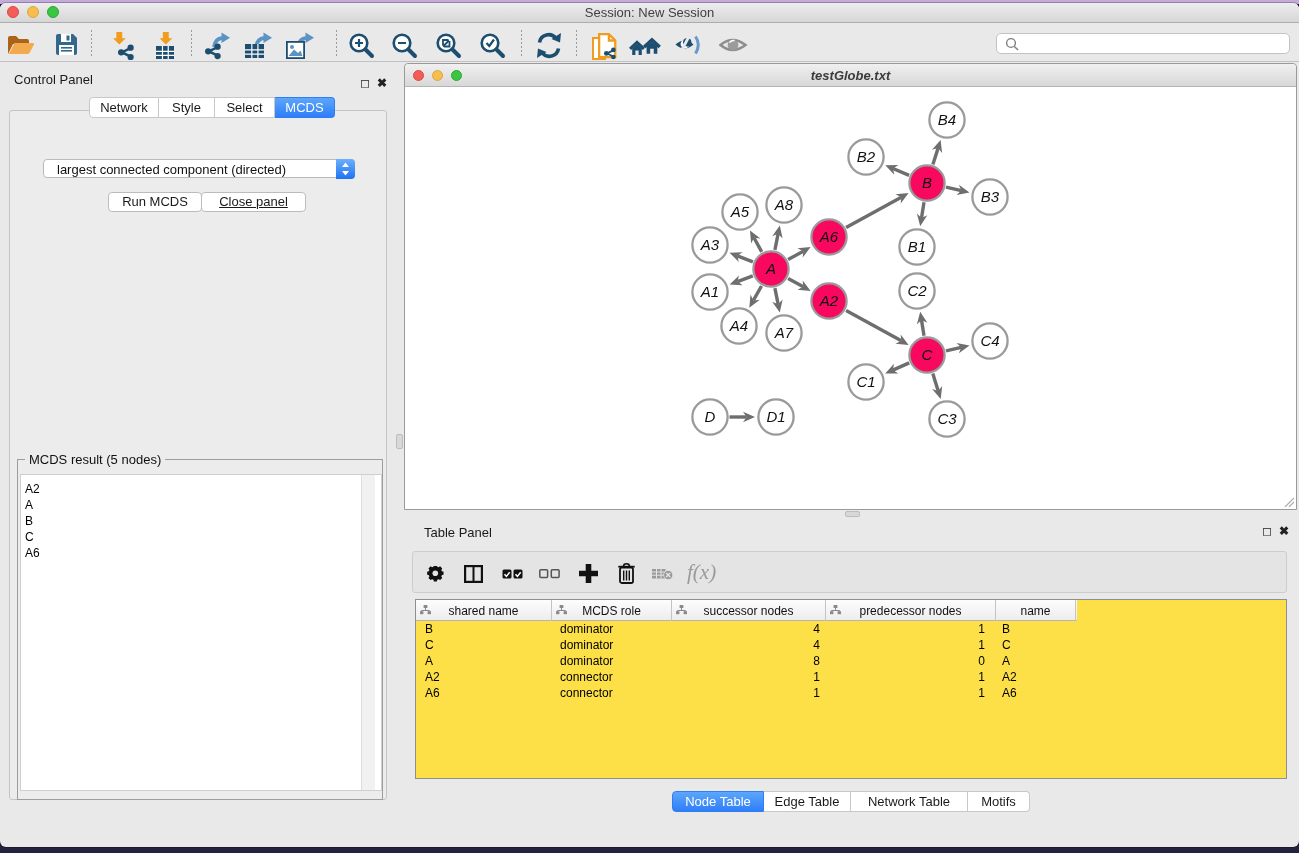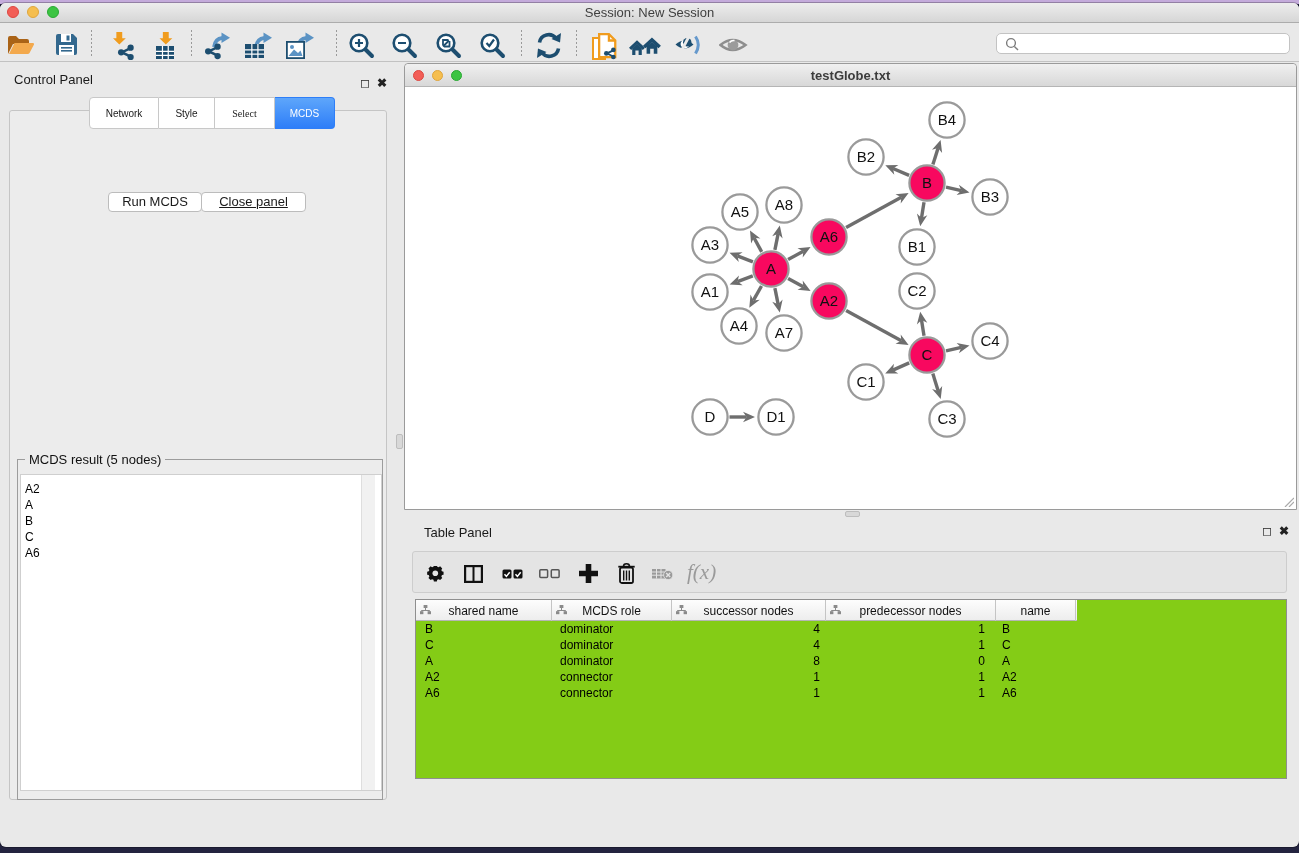--- a/index.html
+++ b/index.html
@@ -17,47 +17,47 @@
 .tl.grn { background:#3cc443; border:1px solid #2aa834; }
 
 #toolbar { position:absolute; left:0; top:21px; width:100%; height:38px; background:#e9e9e9; border-bottom:1px solid #c2c2c2; }
 .tsep { position:absolute; top:6px; height:28px; width:1px; background-image:linear-gradient(#9a9a9a 40%, transparent 40%); background-size:1px 4px; }
 .ticon { position:absolute; top:8px; }
 #searchbox { position:absolute; left:996px; top:9px; width:294px; height:21px; background:#fff; border:1px solid #c3c3c3; border-radius:5px; }
 
 #cpanel { position:absolute; left:0; top:60px; width:397px; height:749px; background:#e9e9e9; }
 .panhead { font-size:13px; color:#1a1a1a; }
 .winbtn { position:absolute; font-size:12px; color:#222; }
-.tabs { position:absolute; display:flex; height:32px; font-size:10px; z-index:5;padding-left:12px; }
+.tabs { position:absolute; display:flex; height:21px; font-size:13px; z-index:5;padding-left:12px; }
 .tab { background:#fff; border:1px solid #c8c8c8; border-left:none; color:#1a1a1a; display:flex; align-items:center; justify-content:center; }
 .tab:first-child { border-left:1px solid #c8c8c8; border-radius:4px 0 0 4px; }
 .tab:last-child { border-radius:0 4px 4px 0; }
 .tab.sel { background:linear-gradient(#5ea6fb,#2e7ef8); border-color:#2e7ef8; color:#fff; }
 #cpbody { position:absolute; left:9px; top:47px; width:378px; height:690px; border:1px solid #c5c5c5; border-radius:3px; background:#ececec; }
 #optlabel { position:absolute; left:0; width:100%; top:74px; text-align:center; font-size:13px; color:#1a1a1a; }
 #dropdown { position:absolute; left:43px; top:96px; width:312px; height:19px; background:#fff; border:1px solid #b9b9b9; border-radius:4px; font-size:13px; color:#111; }
 #dropdown .dtext { position:absolute; left:13px; top:2px; }
 #dropdown .spin { position:absolute; right:-1px; top:-1px; width:19px; height:20px; border-radius:0 4px 4px 0; background:linear-gradient(#6cb0fc,#2071f2); }
 .btn { position:absolute; height:20px; background:#fff; border:1px solid #bcbcbc; border-radius:4px; font-size:13px; color:#1a1a1a; text-align:center; line-height:18px; }
 #mcdsbox { position:absolute; left:17px; top:396px; width:366px; height:341px; border:1px solid #9c9c9c; }
 #mcdsbox .gtitle { position:absolute; left:7px; top:-8px; background:#ececec; padding:0 4px; font-size:13px; color:#111; }
 #mcdslist { position:absolute; left:2px; top:14px; width:362px; height:317px; background:#fff; border:1px solid #cfcfcf; font-size:12px; color:#000; }
 #mcdslist div { padding-left:4px; height:16px; line-height:16px; } #mcdslist div:first-child { margin-top:6px; }
 #mcdslist .sb { position:absolute; right:6px; top:0; width:14px; height:100%; background:#f1f1f1; border-left:1px solid #dedede; }
 
-#netwin { position:absolute; left:404px; top:60px; width:893px; height:447px; background:#fff; border:1px solid #9a9a9a; border-radius:4px 4px 0 0; overflow:hidden; }
+#netwin { position:absolute; left:404px; top:60px; width:893px; height:447px; background:#fff; border:1px solid #9a9a9a; border-radius:4px 4px 0 0; overflow:hidden;font-style:italic; }
 #nettitle { position:absolute; left:0; top:0; width:100%; height:23px; background:linear-gradient(#f0f0f0,#d8d8d8); border-bottom:1px solid #b5b5b5; border-radius:4px 4px 0 0; }
 #nettitle .title { position:absolute; left:0; right:0; top:4px; text-align:center; font-size:13px; font-weight:bold; color:#3c3c3c; }
 #nettitle .tl { width:11px; height:11px; top:6px; }
 #graph { position:absolute; left:-1px; top:23px; }
 #graph text { font-size:15px; fill:#111; }
 
 #tpanel { position:absolute; left:404px; top:515px; width:895px; height:294px; background:#e9e9e9; }
 #ttoolbar { position:absolute; left:8px; top:33px; width:875px; height:42px; background:#e4e4e4; border:1px solid #cdcdcd; border-radius:3px; }
-#ttable { position:absolute; left:11px; top:81px; width:872px; height:180px; background:#84cc16; border:1px solid #8f8f8f; }
+#ttable { position:absolute; left:11px; top:81px; width:872px; height:180px; background:#fde047; border:1px solid #8f8f8f; }
 #thead { position:absolute; left:0; top:0; width:661px; height:21px; background:linear-gradient(#fdfdfd,#ededed); border-bottom:1px solid #b5b5b5; font-size:12px; color:#111; }
 .th { position:absolute; top:0; height:21px; border-right:1px solid #c4c4c4; }
 .th span { position:absolute; top:4px; width:100%; text-align:center; }
 .trow { position:absolute; font-size:12px; color:#000; height:16px; line-height:16px; }
 .bot-tabs { position:absolute; top:273px; left:268px; display:flex; height:21px; font-size:13px; }
 
 #statusbar { position:absolute; left:0; top:812px; width:1299px; height:32px; background:#efefef; border-top:1px solid #c8c8c8; }
 #listbtn { position:absolute; left:11px; top:7px; width:26px; height:24px; background:#f2f2f2; border:1px solid #b5b5b5; border-radius:3px; }
 #membtn { position:absolute; left:1214px; top:7px; width:74px; height:23px; background:#f2f2f2; border:1px solid #b5b5b5; font-size:11px; color:#111; text-align:center; line-height:21px; }
 </style>
@@ -232,24 +232,31 @@
         </svg>
       </div>
     </div>
   <div id="cpanel">
     <div class="panhead" style="position:absolute;left:14px;top:9px;">Control Panel</div>
     <div class="winbtn" style="left:360px;top:13px;">◻</div>
     <div class="winbtn" style="left:377px;top:13px;font-weight:bold;">✖</div>
     <div class="tabs" style="left:77px;top:34px;">
       <div class="tab" style="width:70px;">Network</div>
       <div class="tab" style="width:56px;">Style</div>
-      <div class="tab" style="width:60px;font-family:Liberation Serif, serif;">Select</div>
+      <div class="tab" style="width:60px;">Select</div>
       <div class="tab sel" style="width:60px;">MCDS</div>
     </div>
     <div id="cpbody"></div>
+    <div id="dropdown">
+      <div class="dtext">largest connected component (directed)</div>
+      <div class="spin"><svg width="19" height="20" viewBox="0 0 19 20">
+            <path d="M9.5 3.5 L13 8 H6 Z" fill="#fff"></path>
+            <path d="M9.5 16.5 L13 12 H6 Z" fill="#fff"></path>
+          </svg></div>
+    </div>
     <div class="btn" style="left:108px;top:129px;width:94px;">Run MCDS</div>
     <div class="btn" style="left:201px;top:129px;width:105px;text-decoration:underline;">Close panel</div>
     <div id="mcdsbox">
       <div class="gtitle">MCDS result (5 nodes)</div>
       <div id="mcdslist">
         <div>A2</div>
           <div>A</div>
           <div>B</div>
           <div>C</div>
           <div>A6</div>
@@ -483,16 +490,22 @@
 <div class="trow" style="left:144px;top:69px">connector</div>
 <div class="trow" style="left:256px;top:69px;width:148px;text-align:right">1</div>
 <div class="trow" style="left:410px;top:69px;width:159px;text-align:right">1</div>
 <div class="trow" style="left:586px;top:69px">A2</div>
         <div class="trow" style="left:9px;top:85px">A6</div>
 <div class="trow" style="left:144px;top:85px">connector</div>
 <div class="trow" style="left:256px;top:85px;width:148px;text-align:right">1</div>
 <div class="trow" style="left:410px;top:85px;width:159px;text-align:right">1</div>
 <div class="trow" style="left:586px;top:85px">A6</div>
       </div>
+    <div class="bot-tabs">
+      <div class="tab sel" style="width:92px;">Node Table</div>
+      <div class="tab" style="width:87px;">Edge Table</div>
+      <div class="tab" style="width:117px;">Network Table</div>
+      <div class="tab" style="width:62px;">Motifs</div>
+    </div>
   </div>
   <div style="position:absolute;left:396px;top:431px;width:7px;height:15px;background:#d8d8d8;border:1px solid #bdbdbd;border-radius:2px;"></div>
   <div style="position:absolute;left:845px;top:508px;width:15px;height:6px;background:#d8d8d8;border:1px solid #bdbdbd;border-radius:2px;"></div>
 </div>
 
 </body></html>

